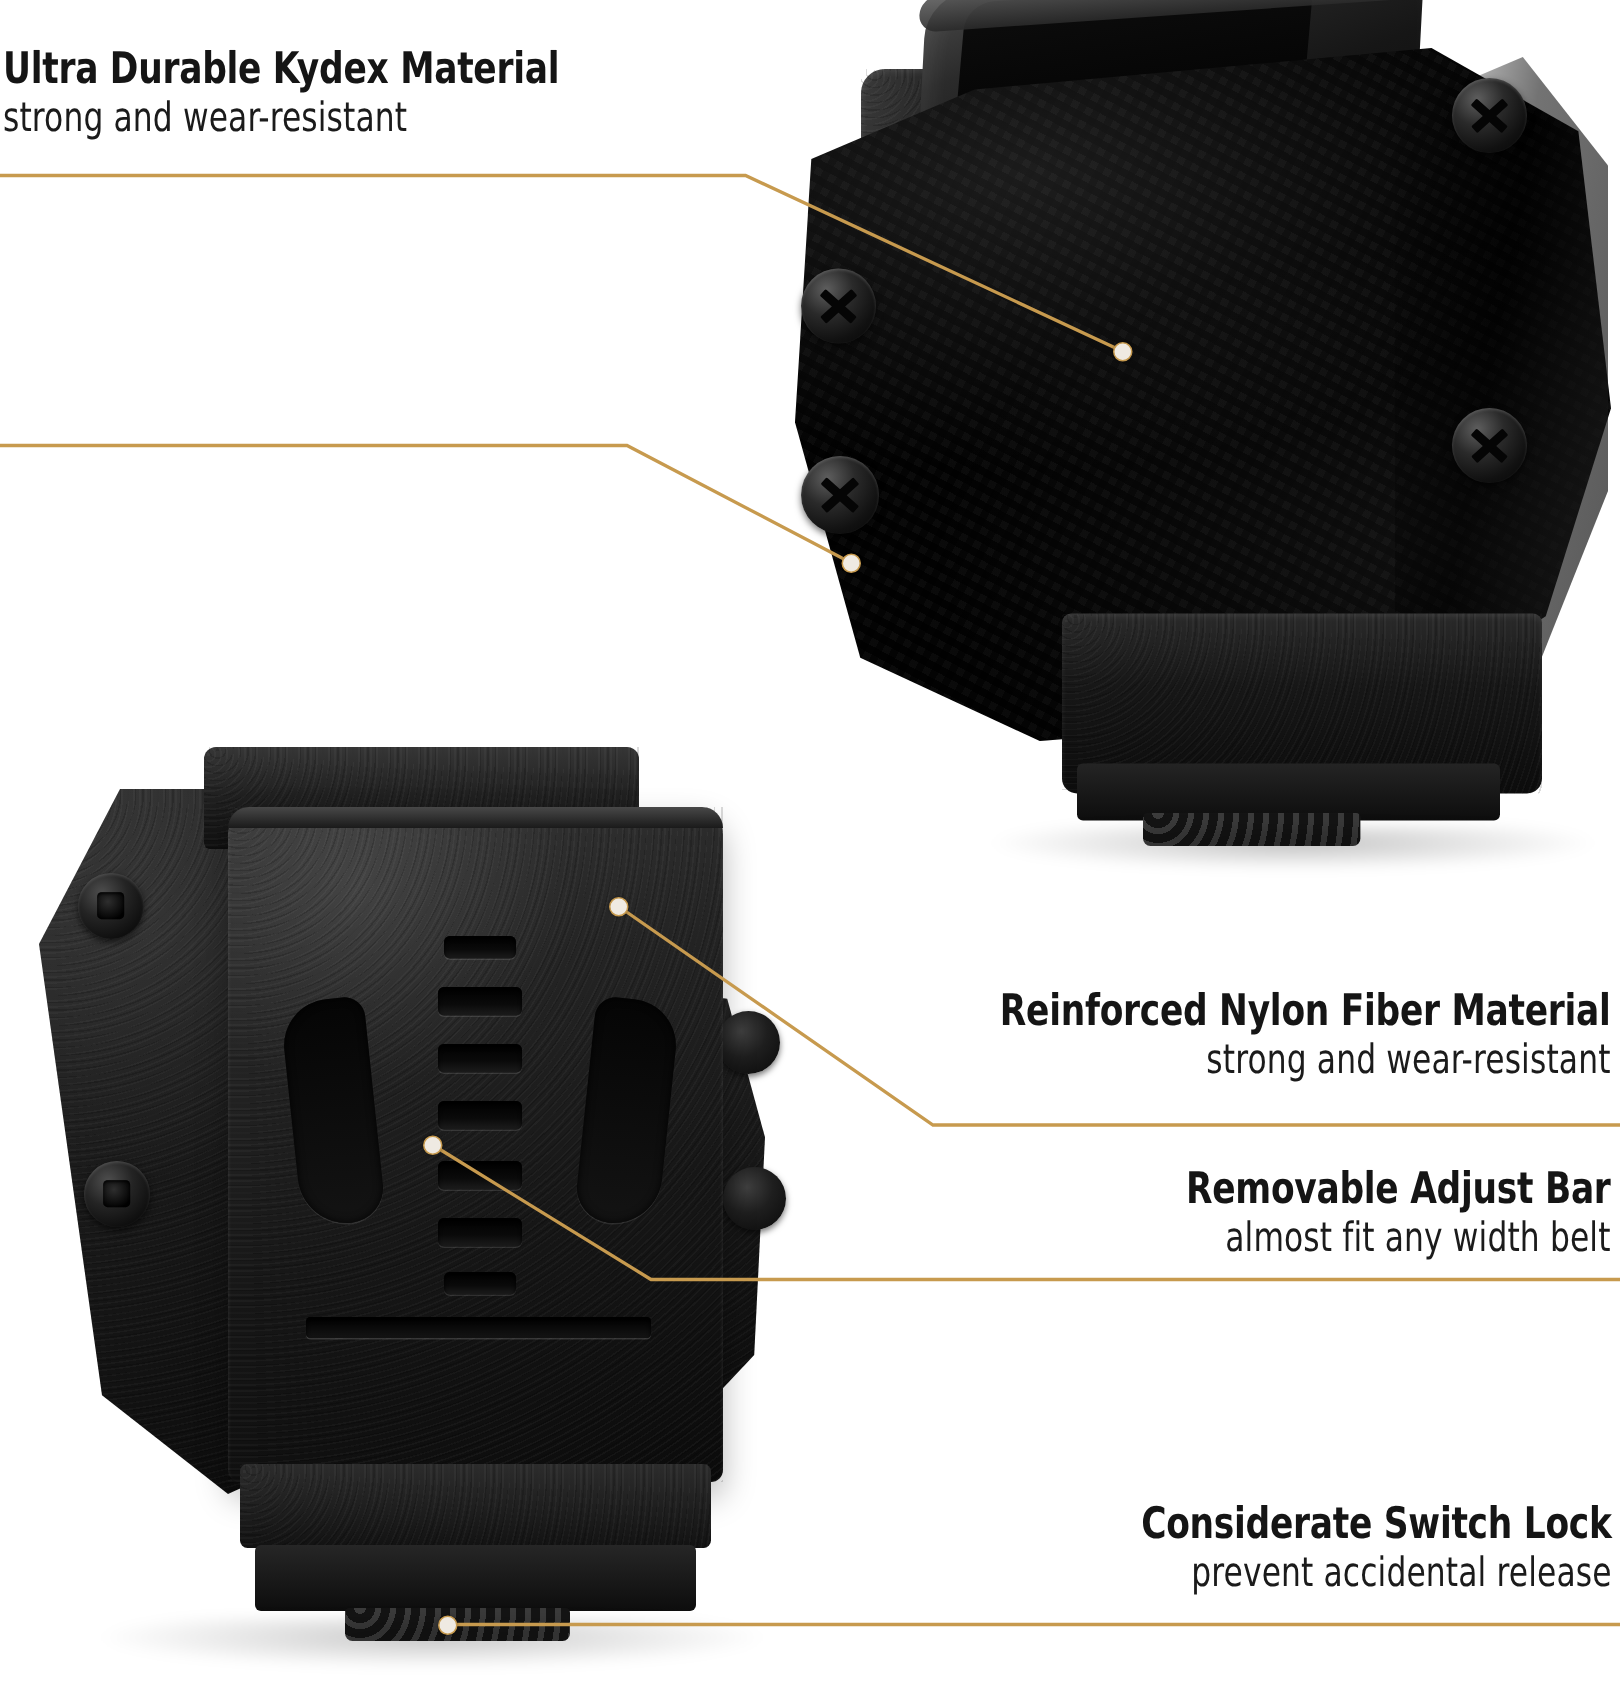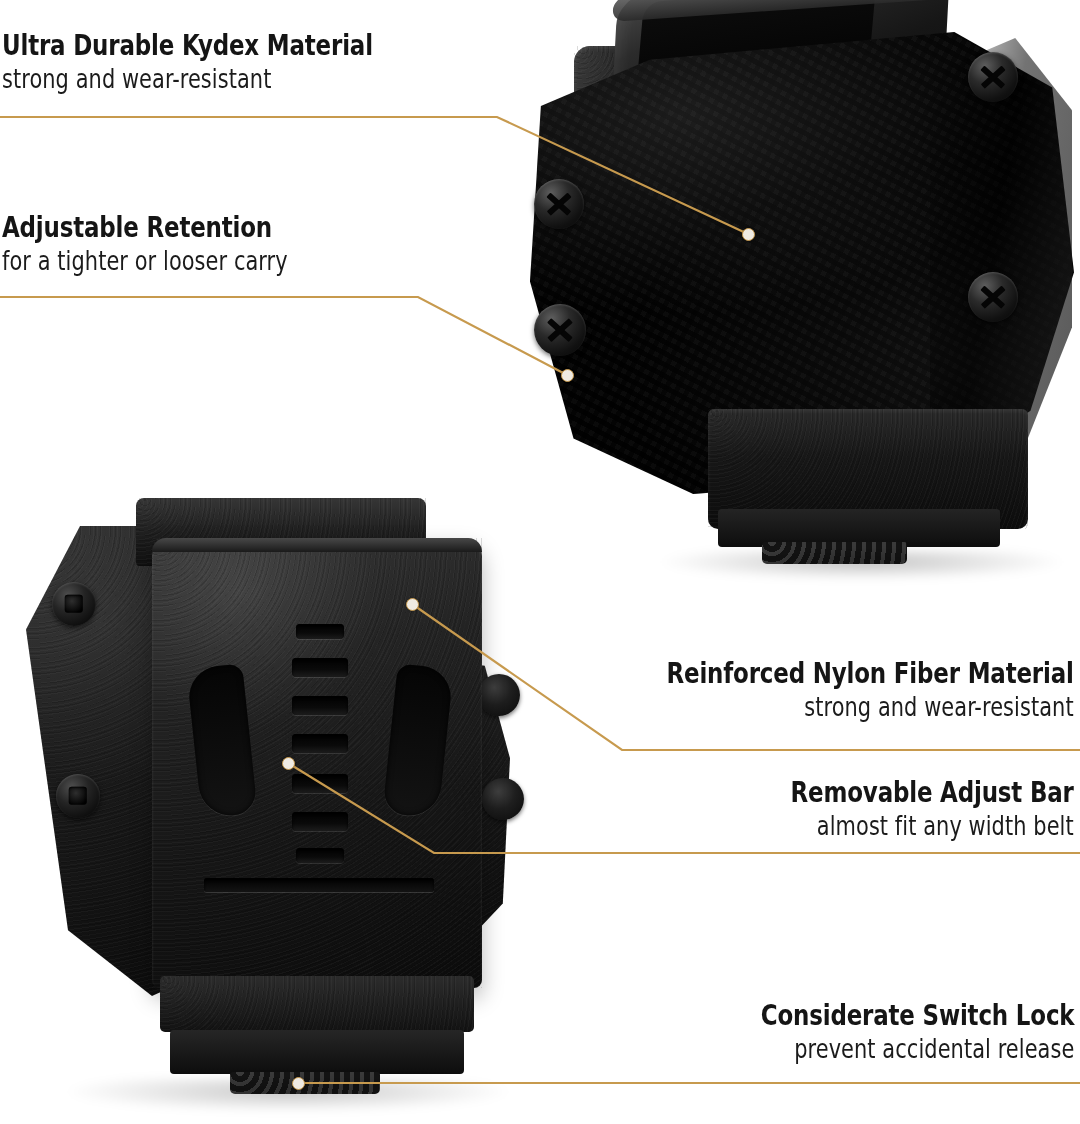--- a/index.html
+++ b/index.html
@@ -409,24 +409,20 @@
   <div class="dot" style="left:561px;  top:369px;"></div>
   <div class="dot" style="left:406px;  top:598px;"></div>
   <div class="dot" style="left:282px;  top:757px;"></div>
   <div class="dot" style="left:292px;  top:1077px;"></div>
 
   <div class="callout left" style="left:2px; top:28px;">
     <div class="title">Ultra Durable Kydex Material</div>
     <div class="sub">strong and wear-resistant</div>
   </div>
 
-  <div class="callout left" style="left:2px; top:210px;">
-    <div class="title">Adjustable Retention</div>
-    <div class="sub">for a tighter or looser carry</div>
-  </div>
 
   <div class="callout right" style="right:6px; top:656px;">
     <div class="title">Reinforced Nylon Fiber Material</div>
     <div class="sub">strong and wear-resistant</div>
   </div>
 
   <div class="callout right" style="right:6px; top:998px;">
     <div class="title">Considerate Switch Lock</div>
     <div class="sub">prevent accidental release</div>
   </div>

